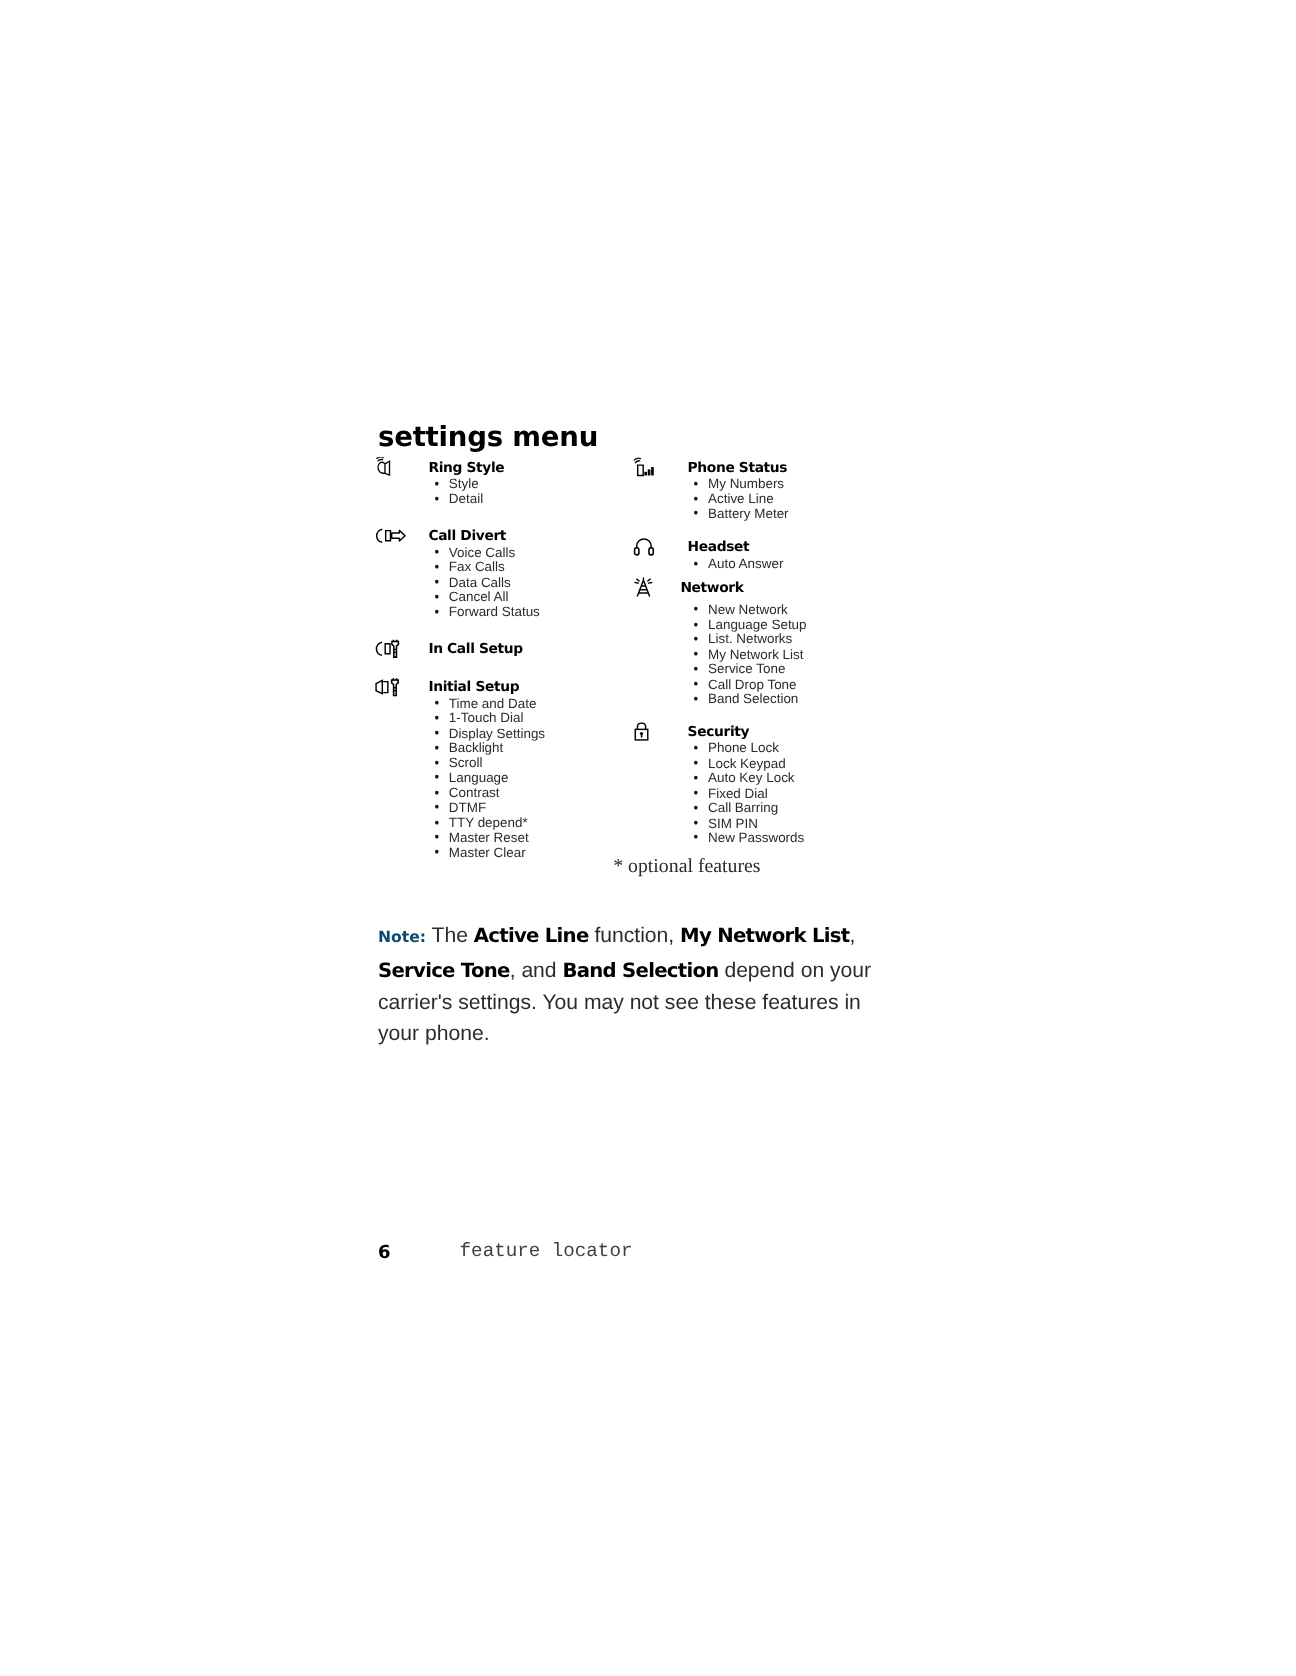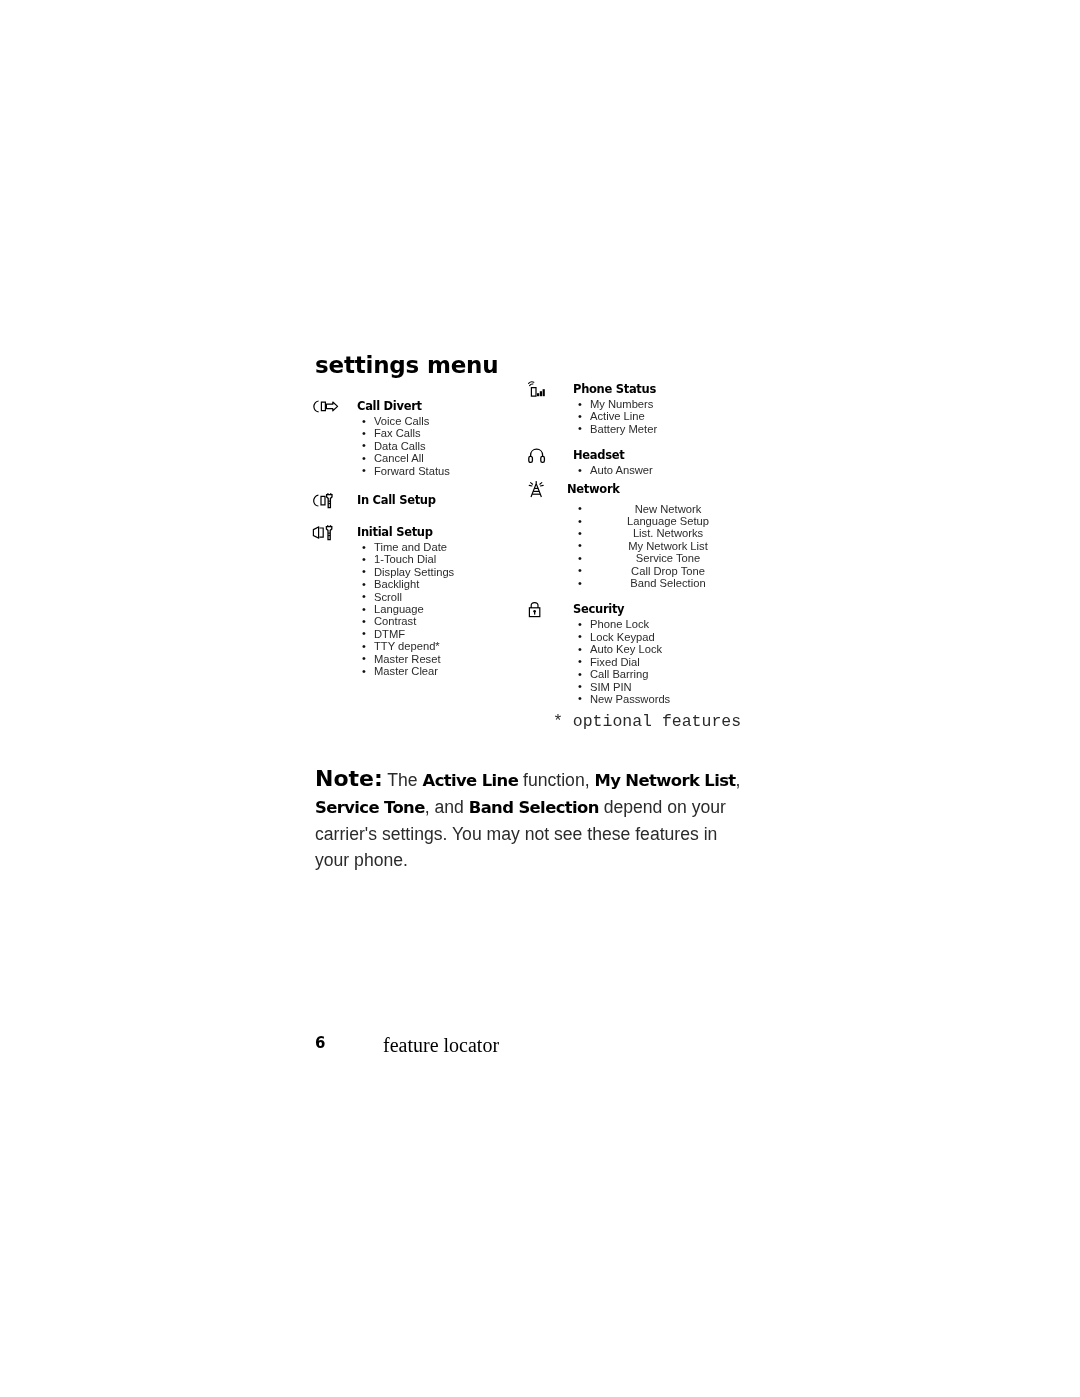--- a/index.html
+++ b/index.html
@@ -95,49 +95,49 @@
     top: -0.5px;
     font-size: 11px;
     color: #111;
   }
   .gap-md { height: 14px; }
   .gap-lg { height: 17px; }
   .gap-xs { height: 6px; }
 
   
   #group-network .group-title { left: 41px; }
-  #group-network ul.items { margin-top: 5px; text-align: center; }
+  #group-network ul.items { margin-top: 5px; }
 
   
   #optional-features {
     position: absolute;
-    left: 553px;
+    left: 511px;
     top: 712px;
-    font-family: Liberation Mono, monospace;
+    font-family: Liberation Serif, serif;
     font-size: 16.5px;
     color: #2b2b2b;
     white-space: nowrap;
   }
 
   
   #note-block {
     position: absolute;
     left: 315px;
     top: 766px;
     width: 437px;
     font-family: "Liberation Sans", sans-serif;
     font-size: 17.6px;
     line-height: 26px;
     color: #2b2b2b;
   }
   #note-block .nb {
     font-family: "DejaVu Sans", sans-serif;
     font-weight: bold;
-    color: #000000;
-    font-size: 22px;
+    color: #0c4a6e;
+    font-size: 13px;
   }
   #note-block .cond {
     font-family: "DejaVu Sans", sans-serif;
     font-weight: bold;
     color: #000;
     font-size: 16.4px;
     letter-spacing: -0.6px;
   }
 
   
@@ -154,35 +154,56 @@
     top: 0px;
     font-family: "DejaVu Sans", sans-serif;
     font-weight: bold;
     font-size: 15px;
     color: #000;
   }
   #footer-section-label {
     position: absolute;
     left: 68px;
     top: 0px;
-    font-family: Liberation Serif, serif;
-    font-size: 20px;
-    color: #000000;
+    font-family: Liberation Mono, monospace;
+    font-size: 16px;
+    color: #404040;
     white-space: nowrap;
   }
 </style>
 </head>
 <body>
 
 <div class="page">
 
   <div id="page-title">settings menu</div>
 
   <div class="column" id="column-left">
 
+    <div class="group" id="group-ring-style">
+      <div class="group-head">
+        <span class="group-icon">
+          <svg width="26" height="17" viewBox="0 0 26 17" aria-hidden="true">
+            <g fill="none" stroke="#000" stroke-width="1.1">
+              <path d="M7 4.5 C5.2 5.6 4.6 8.2 5.4 10.4 C6.0 12.0 7.4 13.2 9.2 13.4 L10.8 13.4 L10.8 5.6 C10.0 4.6 8.4 3.9 7 4.5 Z"></path>
+              <path d="M10.8 5.6 L14.6 3.4 L14.6 14.9 L10.8 13.4"></path>
+            </g>
+            <g fill="none" stroke="#000" stroke-width="1.1" stroke-linecap="round">
+              <path d="M5.0 3.0 C6.1 2.0 7.6 1.7 8.8 2.1"></path>
+              <path d="M4.0 1.0 C5.6 -0.2 7.8 -0.4 9.4 0.4"></path>
+            </g>
+          </svg>
+        </span>
+        <span class="group-title">Ring Style</span>
+      </div>
+      <ul class="items">
+        <li>Style</li>
+        <li>Detail</li>
+      </ul>
+    </div>
 
     <div class="gap-lg"></div>
 
     <div class="group" id="group-call-divert">
       <div class="group-head">
         <span class="group-icon">
           <svg width="32" height="17" viewBox="0 0 32 17" aria-hidden="true">
             <g fill="none" stroke="#000" stroke-width="1.2">
               <path d="M8.6 3.0 C5.6 3.4 3.6 6.1 3.9 9.0 C4.2 11.6 6.2 13.6 8.6 13.8"></path>
               <path d="M11.4 4.2 L11.4 12.6 L15.4 12.6 L15.4 4.2 Z"></path>

